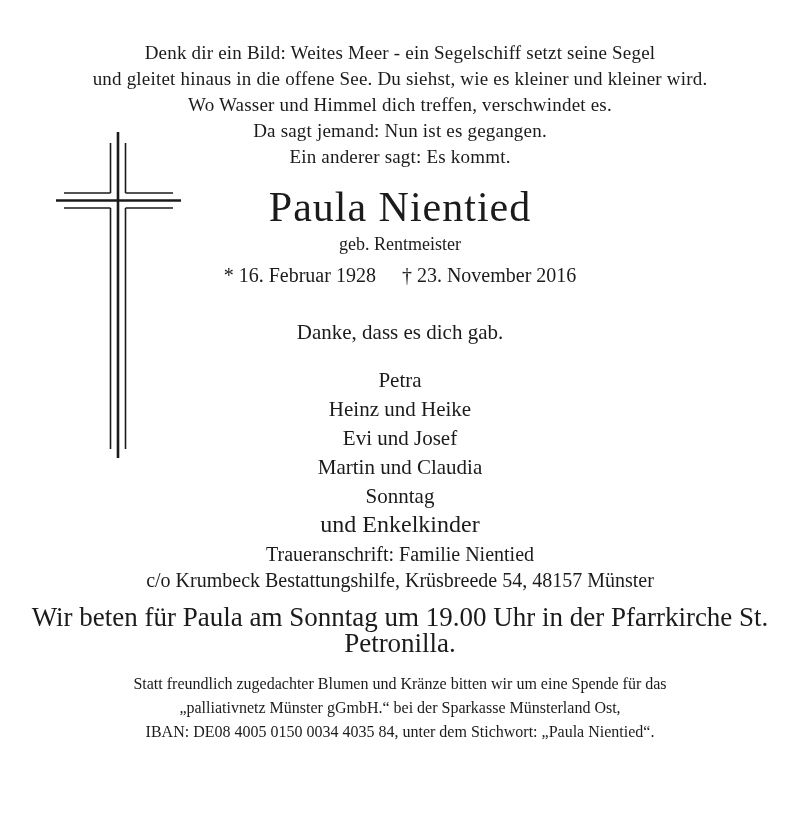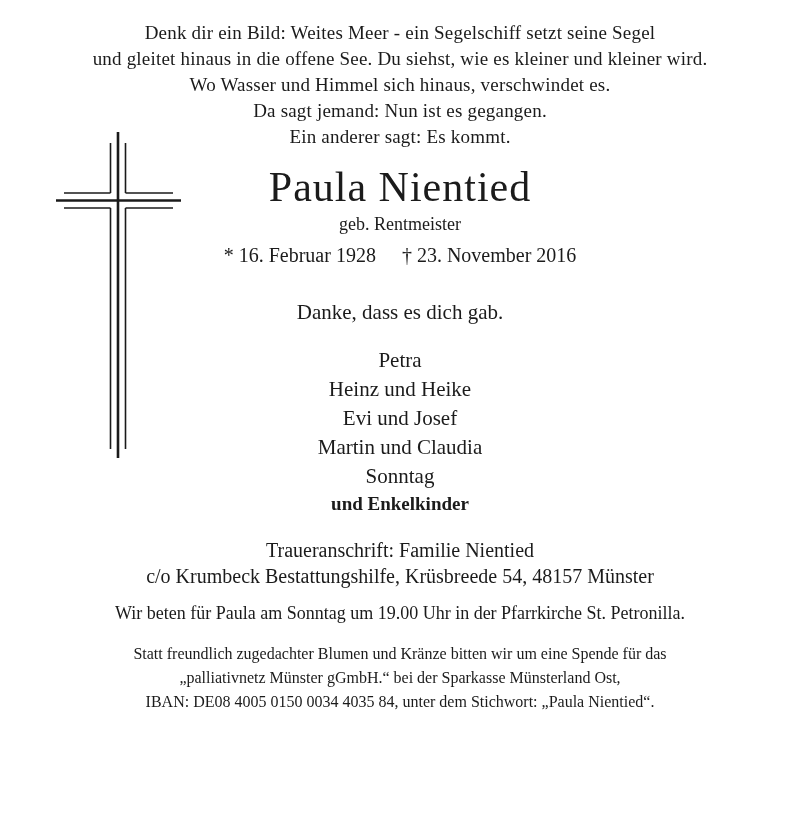--- a/index.html
+++ b/index.html
@@ -16,21 +16,21 @@
     text-align: center;
   }
   .cross-wrap {
     position: absolute;
     left: 55px;
     top: 130px;
     width: 127px;
     height: 330px;
   }
   .poem {
-    padding-top: 20px;
+    padding-top: 40px;
     font-size: 19px;
     line-height: 26px;
     letter-spacing: 0.2px;
   }
   .name {
     margin-top: 12px;
     font-size: 42px;
     line-height: 50px;
     font-weight: normal;
     letter-spacing: 1px;
@@ -50,32 +50,31 @@
     margin-top: 30px;
     font-size: 21px;
     line-height: 28px;
   }
   .mourners {
     margin-top: 20px;
     font-size: 21px;
     line-height: 29px;
   }
   .mourners-suffix {
-    font-size: 19px;
+    font-size: 24px;
     line-height: 26px;
-    font-weight: bold;
   }
   .address {
-    margin-top: 20px;
+    margin-top: 4px;
     font-size: 20px;
     line-height: 26px;
   }
   .prayer {
     margin-top: 11px;
-    font-size: 18px;
+    font-size: 27px;
     line-height: 26px;
   }
   .service {
     margin-top: 16px;
     font-size: 20px;
     line-height: 24px;
   }
   .donation {
     margin-top: 16px;
     font-size: 16px;
@@ -102,21 +101,21 @@
       <line x1="9" y1="63" x2="55.5" y2="63" stroke-width="1.6"></line>
       <line x1="70.5" y1="63" x2="118" y2="63" stroke-width="1.6"></line>
       <line x1="9" y1="78" x2="55.5" y2="78" stroke-width="1.6"></line>
       <line x1="70.5" y1="78" x2="118" y2="78" stroke-width="1.6"></line>
     </svg>
   </div>
 
   <div class="poem">
     <div>Denk dir ein Bild: Weites Meer - ein Segelschiff setzt seine Segel</div>
     <div>und gleitet hinaus in die offene See. Du siehst, wie es kleiner und kleiner wird.</div>
-    <div>Wo Wasser und Himmel sich hinaus, verschwindet es.</div>
+    <div>Wo Wasser und Himmel dich treffen, verschwindet es.</div>
     <div>Da sagt jemand: Nun ist es gegangen.</div>
     <div>Ein anderer sagt: Es kommt.</div>
   </div>
 
   <h1 class="name">Paula Nientied</h1>
   <div class="maiden">geb. Rentmeister</div>
   <div class="dates">
     <span class="birth-date">* 16. Februar 1928</span><span class="death-date">† 23. November 2016</span>
   </div>
 

